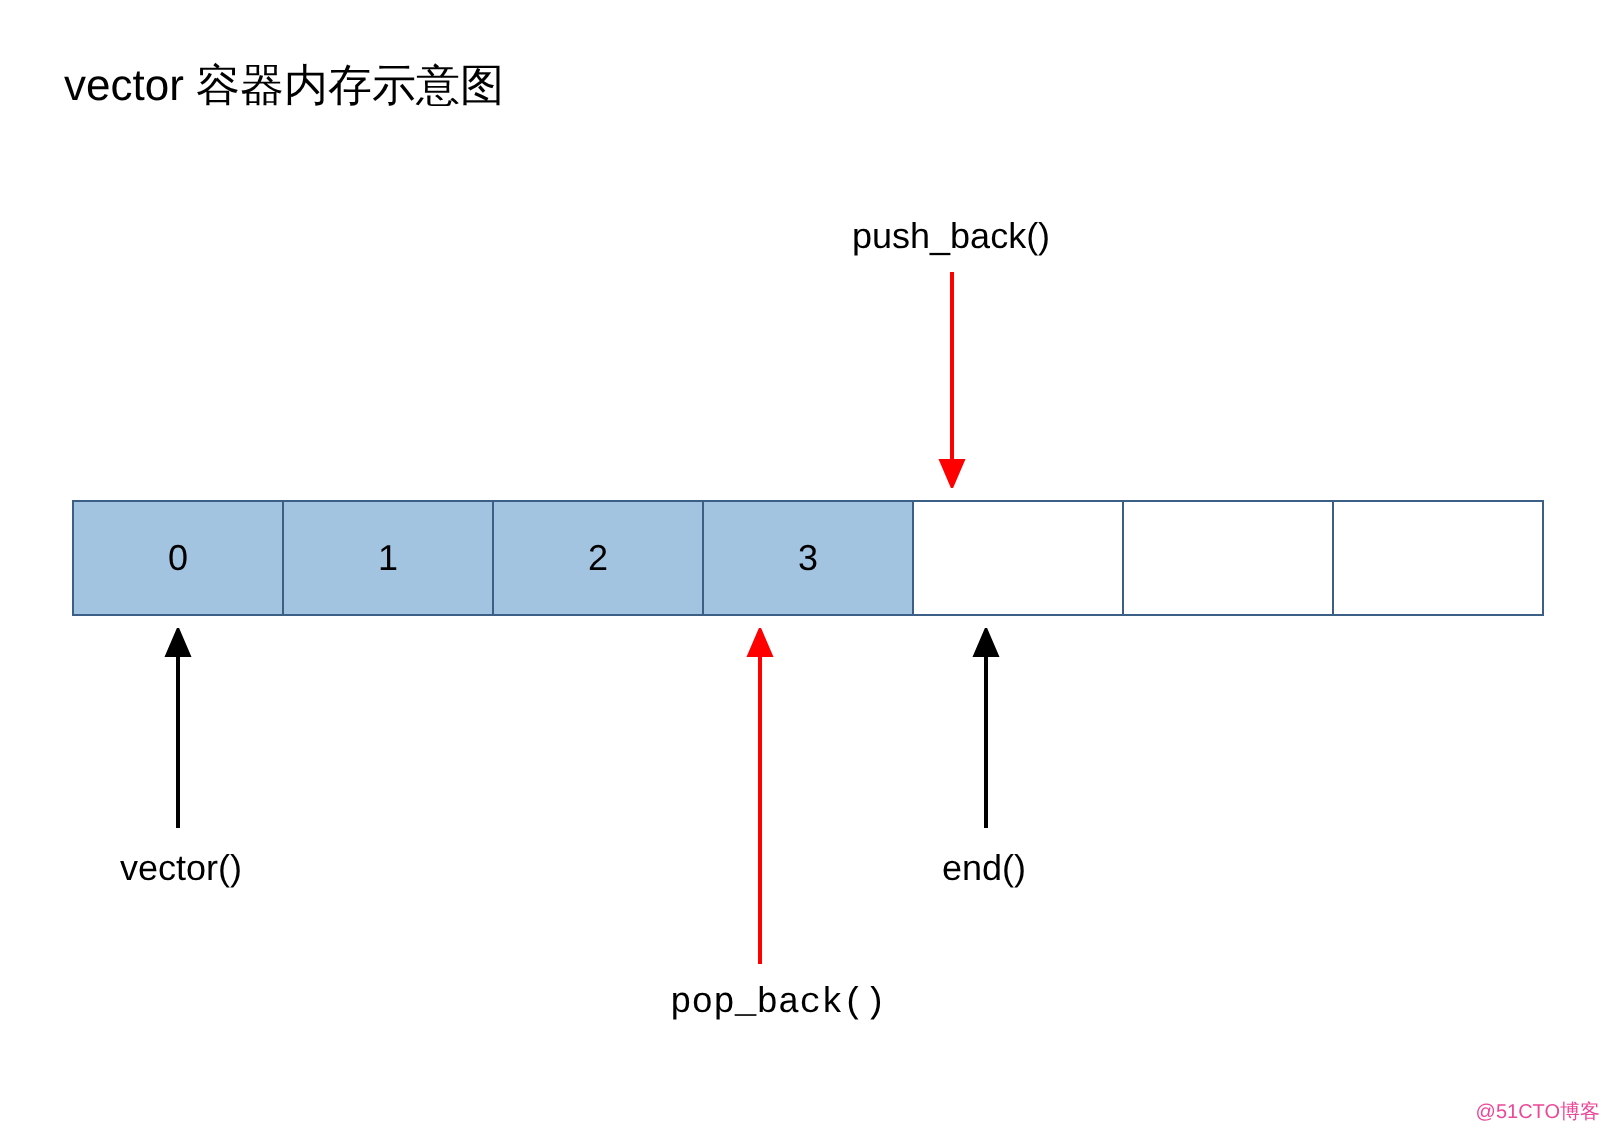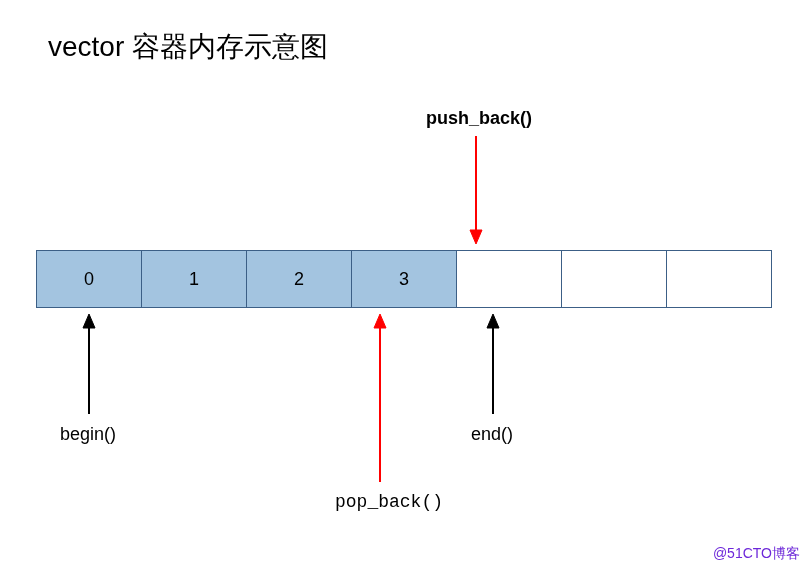--- a/index.html
+++ b/index.html
@@ -8,22 +8,22 @@
     padding: 0;
     width: 808px;
     height: 569px;
     background: #ffffff;
     font-family: Arial, "Microsoft YaHei", sans-serif;
     position: relative;
   }
   .title {
     position: absolute;
     top: 28px;
-    left: 48px;
-    font-size: 28px;
+    left: 32px;
+    font-size: 22px;
     color: #000;
     font-weight: 400;
   }
   .cells {
     position: absolute;
     top: 250px;
     left: 36px;
     width: 736px;
     height: 58px;
     display: flex;
@@ -50,51 +50,51 @@
   .arrow {
     position: absolute;
   }
   .arrow line { stroke-width: 2; }
   .arrow.black line, .arrow.black polygon { stroke: #000; fill: #000; }
   .arrow.red line, .arrow.red polygon { stroke: #ff0000; fill: #ff0000; }
   .watermark {
     position: absolute;
     right: 8px;
     bottom: 6px;
-    font-size: 14px;
-    color: #6d28d9;
+    font-size: 10px;
+    color: #ec4899;
   }
 </style>
 </head>
 <body>
 
 <div class="title">vector 容器内存示意图</div>
 
-<div class="label" style="left:426px; top:108px;font-weight:bold;">push_back()</div>
+<div class="label" style="left:426px; top:108px;">push_back()</div>
 
 <svg class="arrow red" style="left:466px; top:136px; width:20px; height:108px;" viewBox="0 0 20 108">
   <line x1="10" y1="0" x2="10" y2="96"></line>
   <polygon points="10,108 4,94 16,94"></polygon>
 </svg>
 
 <div class="cells">
   <div class="cell filled">0</div>
   <div class="cell filled">1</div>
   <div class="cell filled">2</div>
   <div class="cell filled">3</div>
   <div class="cell empty"></div>
   <div class="cell empty"></div>
   <div class="cell empty"></div>
 </div>
 
 <svg class="arrow black" style="left:79px; top:314px; width:20px; height:100px;" viewBox="0 0 20 100">
   <polygon points="10,0 4,14 16,14"></polygon>
   <line x1="10" y1="12" x2="10" y2="100"></line>
 </svg>
-<div class="label" style="left:60px; top:424px;">begin()</div>
+<div class="label" style="left:60px; top:424px;">vector()</div>
 
 <svg class="arrow red" style="left:370px; top:314px; width:20px; height:168px;" viewBox="0 0 20 168">
   <polygon points="10,0 4,14 16,14"></polygon>
   <line x1="10" y1="12" x2="10" y2="168"></line>
 </svg>
 <div class="label" style="left:335px; top:492px;font-family:Liberation Mono, monospace;">pop_back()</div>
 
 <svg class="arrow black" style="left:483px; top:314px; width:20px; height:100px;" viewBox="0 0 20 100">
   <polygon points="10,0 4,14 16,14"></polygon>
   <line x1="10" y1="12" x2="10" y2="100"></line>

